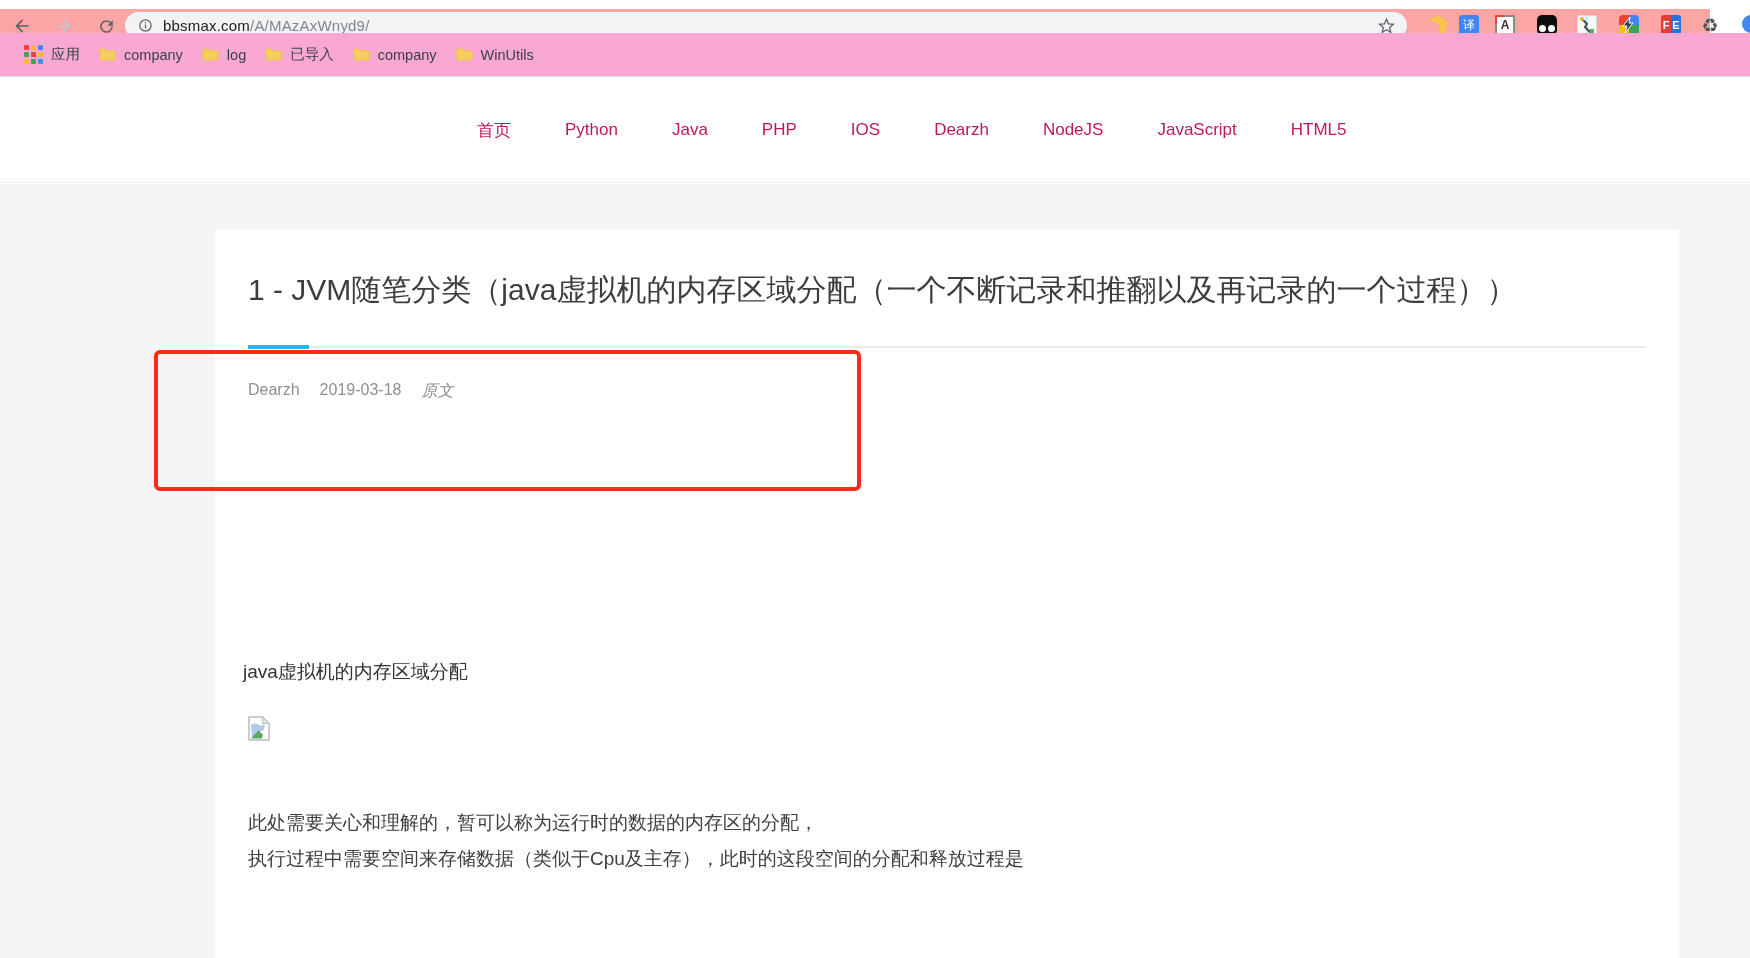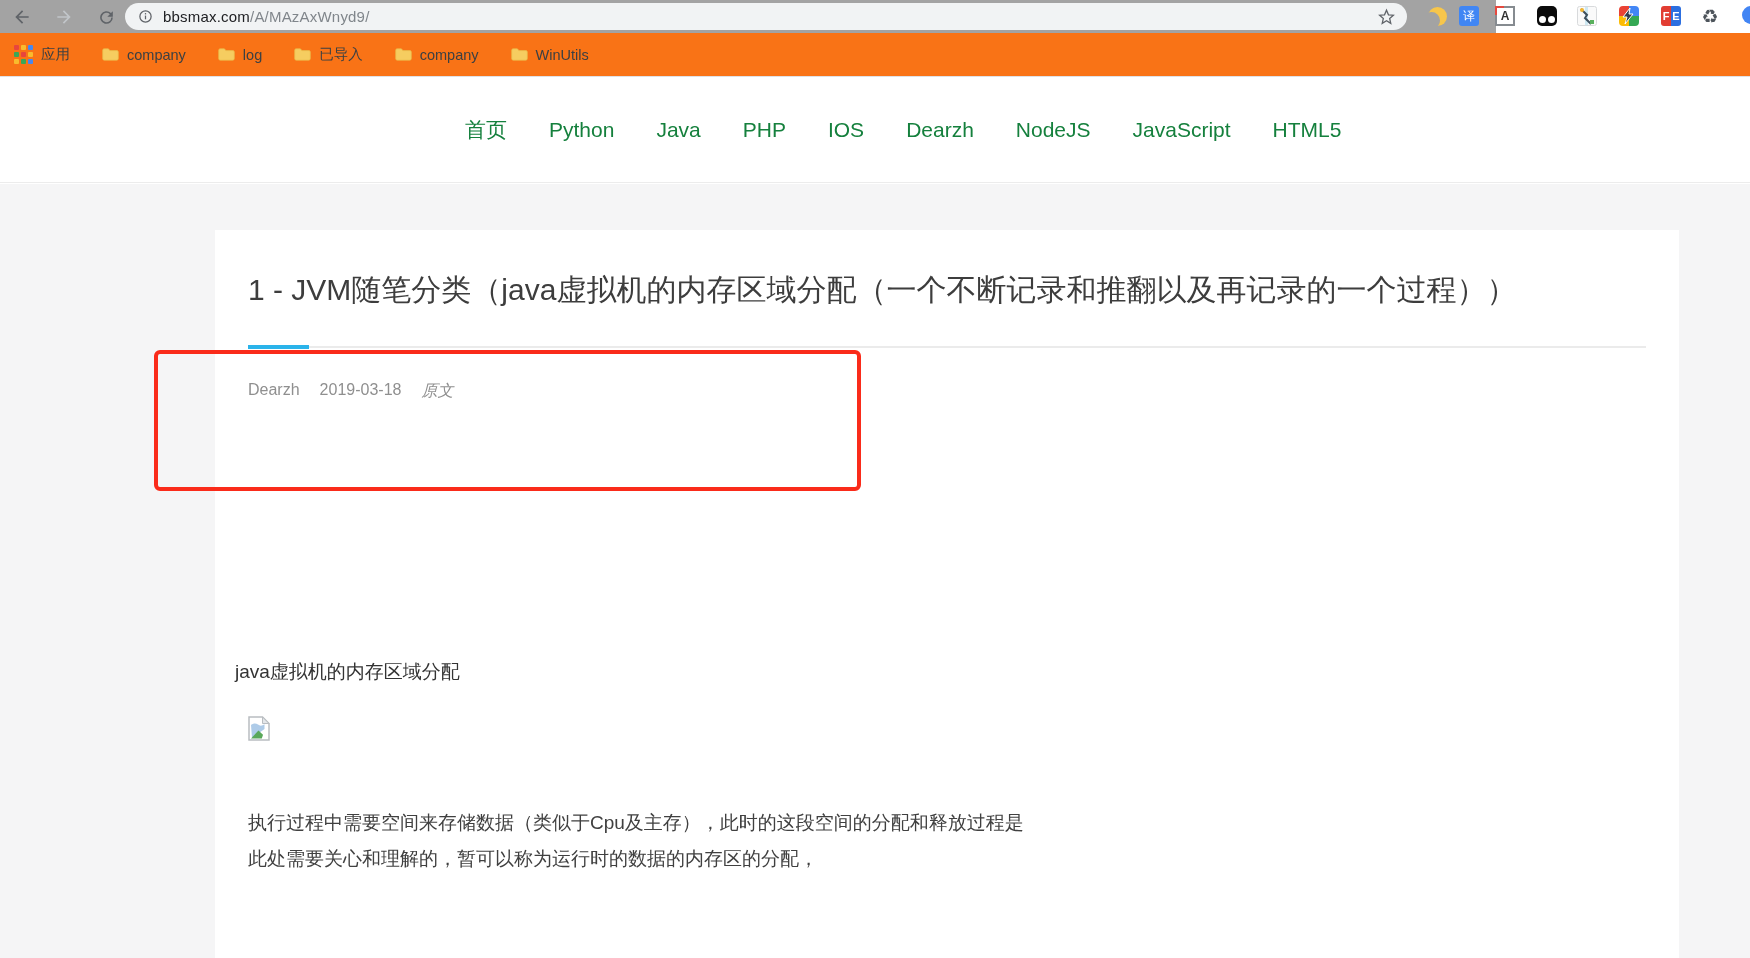--- a/index.html
+++ b/index.html
@@ -1,21 +1,21 @@
 <!DOCTYPE html>
 <html><head>
 <meta charset="utf-8">
 <style>
   * { margin:0; padding:0; box-sizing:border-box; }
   html,body { width:1750px; height:958px; overflow:hidden; background:#fff;
               font-family:"Liberation Sans","DejaVu Sans",sans-serif; }
   body { position:relative; }
 
   
-  .toolbar { position:absolute; top:0; left:0; width:1496px; height:33px; background:#a3a3a3; }
+  .toolbar { position:absolute; top:9px; left:0; width:1710px; height:33px; background:#fca5a5; }
   .tb-btn { position:absolute; top:3px; width:28px; height:28px; display:flex; align-items:center; justify-content:center; cursor:pointer; }
   .tb-back{ left:8px; } .tb-fwd{ left:50px; } .tb-refresh{ left:92px; }
 
   .omnibox { position:absolute; left:125px; top:3px; width:1282px; height:27px;
              background:#f1f3f4; border-radius:14px; display:flex; align-items:center; }
   .omnibox .info { margin-left:13px; display:flex; align-items:center; }
   .url { margin-left:10px; font-size:15px; letter-spacing:.2px; white-space:nowrap; }
   .url .domain { color:#202124; }
   .url .path { color:#80868b; }
   .star { position:absolute; right:11px; top:4px; display:flex; align-items:center; }
@@ -32,47 +32,47 @@
   .q1{ left:0; top:0; background:#e94335; } .q2{ left:10px; top:0; background:#4286f5; }
   .q3{ left:0; top:10px; background:#fbbc05; } .q4{ left:10px; top:10px; background:#34a853; }
   .ic-bolt svg { position:absolute; left:3px; top:2px; }
   .ic-fe { width:20px; height:20px; border-radius:3px; overflow:hidden; display:flex; font-weight:bold; font-size:11px; color:#fff; }
   .ic-fe .f { width:10px; background:#e23d33; display:flex; align-items:center; justify-content:center; }
   .ic-fe .e { width:10px; background:#2c6fe0; display:flex; align-items:center; justify-content:center; }
   .ic-recycle { font-size:19px; color:#4d545b; line-height:1; }
   .ic-partial { position:absolute; left:1742px; top:6px; width:18px; height:18px; border-radius:50%; background:#4285f4; }
 
   
-  .bookmarks { position:absolute; top:33px; left:0; width:1750px; height:44px; background:#f97316;
-               border-bottom:1px solid #dfe1e5; display:flex; align-items:center; padding-left:14px; gap:32px; }
+  .bookmarks { position:absolute; top:33px; left:0; width:1750px; height:44px; background:#f9a8d4;
+               border-bottom:1px solid #dfe1e5; display:flex; align-items:center; padding-left:24px; gap:19px; }
   .bm-item { display:flex; align-items:center; gap:8px; font-size:14.5px; color:#3c4043; cursor:pointer; }
   .apps-grid { display:grid; grid-template-columns:repeat(3,5px); grid-gap:2px; }
   .apps-grid i { width:5px; height:5px; border-radius:1px; display:block; }
   .apps-grid i:nth-child(1){background:#e8453c;} .apps-grid i:nth-child(2){background:#f9bb2d;}
   .apps-grid i:nth-child(3){background:#4688f1;} .apps-grid i:nth-child(4){background:#3aa757;}
   .apps-grid i:nth-child(5){background:#e8453c;} .apps-grid i:nth-child(6){background:#f9bb2d;}
   .apps-grid i:nth-child(7){background:#f9bb2d;} .apps-grid i:nth-child(8){background:#3aa757;}
   .apps-grid i:nth-child(9){background:#4688f1;}
 
   
   .site-header { position:absolute; top:78px; left:0; width:1750px; height:105px; background:#fff; border-bottom:1px solid #ececec; }
   .logo { position:absolute; left:223px; top:30px; font-family:"DejaVu Sans Mono","Liberation Mono",monospace;
           font-weight:bold; font-size:44px; letter-spacing:-3px; color:#141414; cursor:pointer; }
   .main-nav { position:absolute; left:465px; top:0; height:100%; display:flex; align-items:center; gap:42px; }
-  .main-nav span { font-size:21px; color:#15803d; cursor:pointer; white-space:nowrap; }
+  .main-nav span { font-size:17px; color:#be185d; cursor:pointer; white-space:nowrap;margin-left:12px; }
 
   
   .page { position:absolute; top:184px; left:0; width:1750px; height:774px; background:#f5f5f6; }
   .card { position:absolute; left:215px; top:46px; width:1464px; height:1100px; background:#fff; }
   .article-title { position:absolute; left:33px; top:40px; width:1400px; font-size:30px; font-weight:400; color:#3d3d3d; white-space:nowrap; }
   .divider { position:absolute; left:33px; top:116px; width:1398px; height:2px; background:#ebebeb; }
   .divider-accent { position:absolute; left:33px; top:115px; width:61px; height:4px; }
   .meta { position:absolute; left:33px; top:151px; display:flex; gap:20px; font-size:16px; color:#8f8f8f; }
   .meta .src { cursor:pointer;font-style:italic; }
-  .section-heading { position:absolute; left:20px; top:429px; font-size:19px; color:#333; }
+  .section-heading { position:absolute; left:28px; top:429px; font-size:19px; color:#333; }
   .broken-img { position:absolute; left:33px; top:486px; }
   .paragraph { position:absolute; left:33px; top:575px; font-size:19px; line-height:36px; color:#404040; white-space:nowrap; }
 
   
   .annotation-box { position:absolute; left:154px; top:350px; width:707px; height:141px;
                     border:4px solid #fa2b1a; border-radius:6px; z-index:30; pointer-events:none; }
 </style>
 </head>
 <body>
 
@@ -230,19 +230,19 @@
     <div class="section-heading">java虚拟机的内存区域分配</div>
     <div class="broken-img">
       <svg width="22" height="25" viewBox="0 0 22 25">
         <path d="M1 1h13.5L21 7.5V24H1z" fill="#fff" stroke="#b9bdc1" stroke-width="1.5"></path>
         <path d="M14.5 1L21 7.5h-6.5z" fill="#e3e6e9" stroke="#b9bdc1" stroke-width="1"></path>
         <path d="M3 9c2.5-2 5-2 7-.4 2 1.6 4.2 1.3 6.5-.4V13L4 22z" fill="#aecbe8"></path>
         <path d="M3 22.5l7.5-8 4.5 4.2-1.2 3.8z" fill="#5aa85a"></path>
       </svg>
     </div>
     <div class="paragraph">
+      <div>此处需要关心和理解的，暂可以称为运行时的数据的内存区的分配，</div>
       <div>执行过程中需要空间来存储数据（类似于Cpu及主存），此时的这段空间的分配和释放过程是</div>
-      <div>此处需要关心和理解的，暂可以称为运行时的数据的内存区的分配，</div>
     </div>
   </div>
 </div>
 
 <div class="annotation-box"></div>
 
 </body></html>

